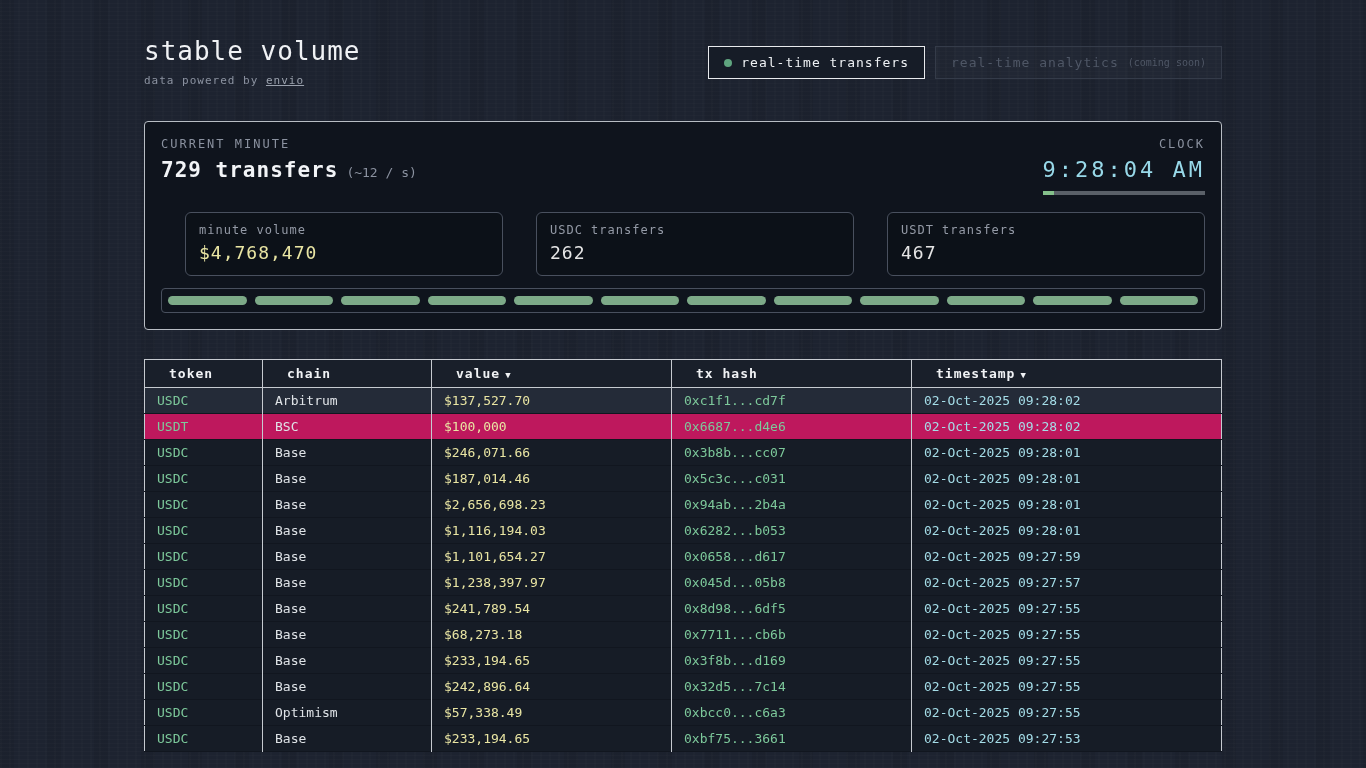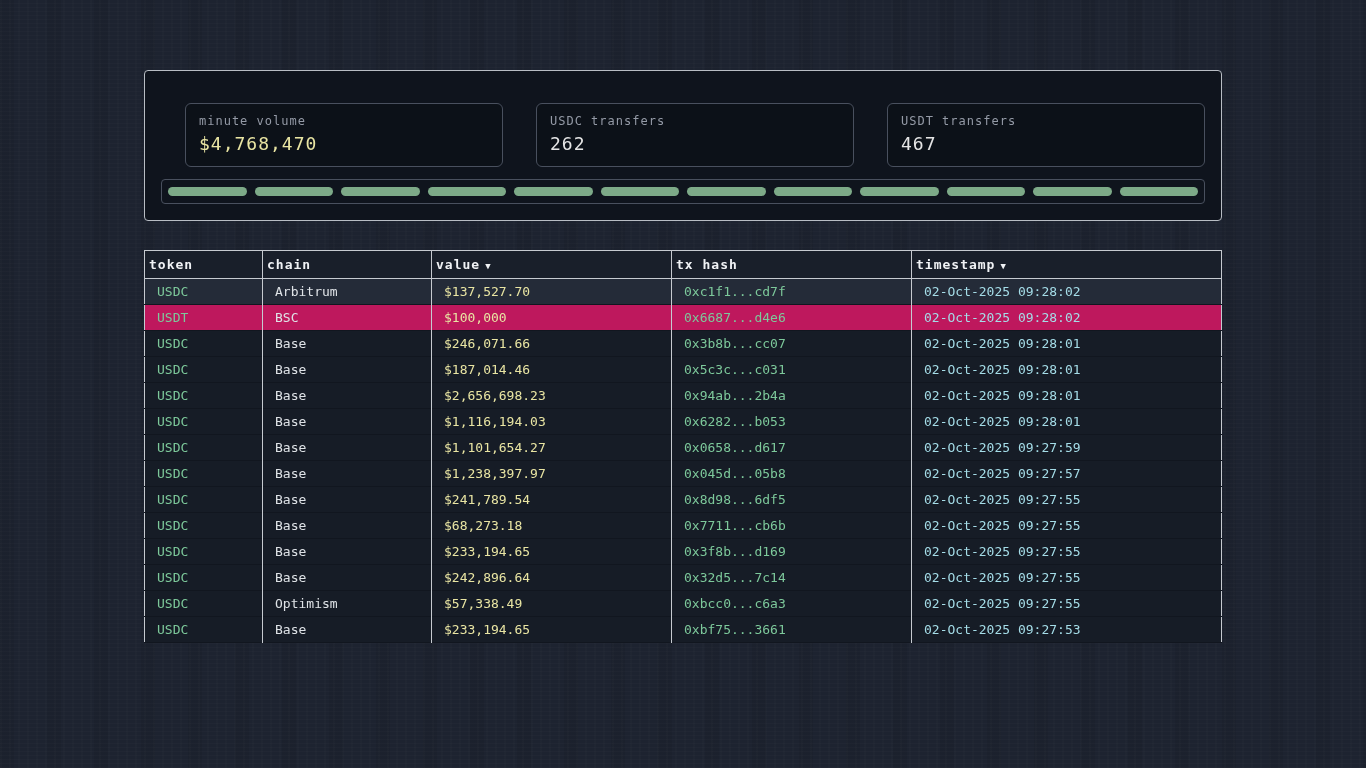--- a/index.html
+++ b/index.html
@@ -59,43 +59,77 @@
   .segments{margin-top:12px;border:1px solid #49505e;border-radius:4px;padding:7px 6px;display:flex;gap:8px;}
   .segment{flex:1;height:9px;border-radius:5px;background:var(--segment-green);}
 
   
   .table-wrap{margin-top:29px;}
   table{width:100%;border-collapse:collapse;border:1px solid #c6cad0;background:#161c26;font-size:13px;}
   th,td{border-right:1px solid #c6cad0;padding:5px 12px;text-align:left;white-space:nowrap;}
   th:last-child,td:last-child{border-right:none;}
   thead th{
     background:#191f2a;color:#f0f2f5;font-weight:bold;letter-spacing:1px;
-    border-bottom:1px solid #c6cad0;padding:6px 4px;
+    border-bottom:1px solid #c6cad0;padding:6px 24px;
   }
   thead .arrow{font-size:9px;margin-left:5px;}
   tbody tr{border-bottom:1px solid #11161f;}
   tbody tr.fresh-1{background:#242b38;}
   tbody tr.fresh-2{background:#be185d;}
   td.token-cell{color:var(--accent-green);}
   td.chain-cell{color:#dfe3e7;margin-top:12px;}
   td.value-cell{color:var(--value-yellow);}
   td.txhash-cell{color:var(--accent-green);cursor:pointer;margin-top:48px;}
   td.timestamp-cell{color:var(--timestamp-cyan);}
   .col-token{width:118px;}
   .col-chain{width:169px;}
   .col-value{width:240px;}
   .col-txhash{width:240px;}
 </style>
 </head>
 <body>
 
 <div class="container">
 
+  <div class="header-row">
+    <div>
+      <div class="page-title">stable volume</div>
+      <div class="subtitle">
+        <span>data powered by </span><a>envio</a>
+      </div>
+    </div>
+    <div class="tabs">
+      <div class="tab active">
+        <span class="dot"></span>
+        <span>real-time transfers</span>
+      </div>
+      <div class="tab disabled">
+        <span>real-time analytics</span>
+        <span class="suffix">(coming soon)</span>
+      </div>
+    </div>
+  </div>
 
   <div class="panel">
+    <div class="panel-top">
+      <div>
+        <div class="mini-label">CURRENT MINUTE</div>
+        <div class="transfers-line">
+          <span class="transfers-count">729 transfers</span>
+          <span class="transfers-rate">(~12 / s)</span>
+        </div>
+      </div>
+      <div class="clock-block">
+        <div class="mini-label">CLOCK</div>
+        <div class="clock-time">9:28:04 AM</div>
+        <div class="clock-progress">
+          <div class="clock-progress-fill" style="width: 7%;"></div>
+        </div>
+      </div>
+    </div>
 
     <div class="stat-grid">
       <div class="stat-card">
         <div class="mini-label">minute volume</div>
         <div class="stat-value yellow">$4,768,470</div>
       </div>
       <div class="stat-card">
         <div class="mini-label">USDC transfers</div>
         <div class="stat-value">262</div>
       </div>

